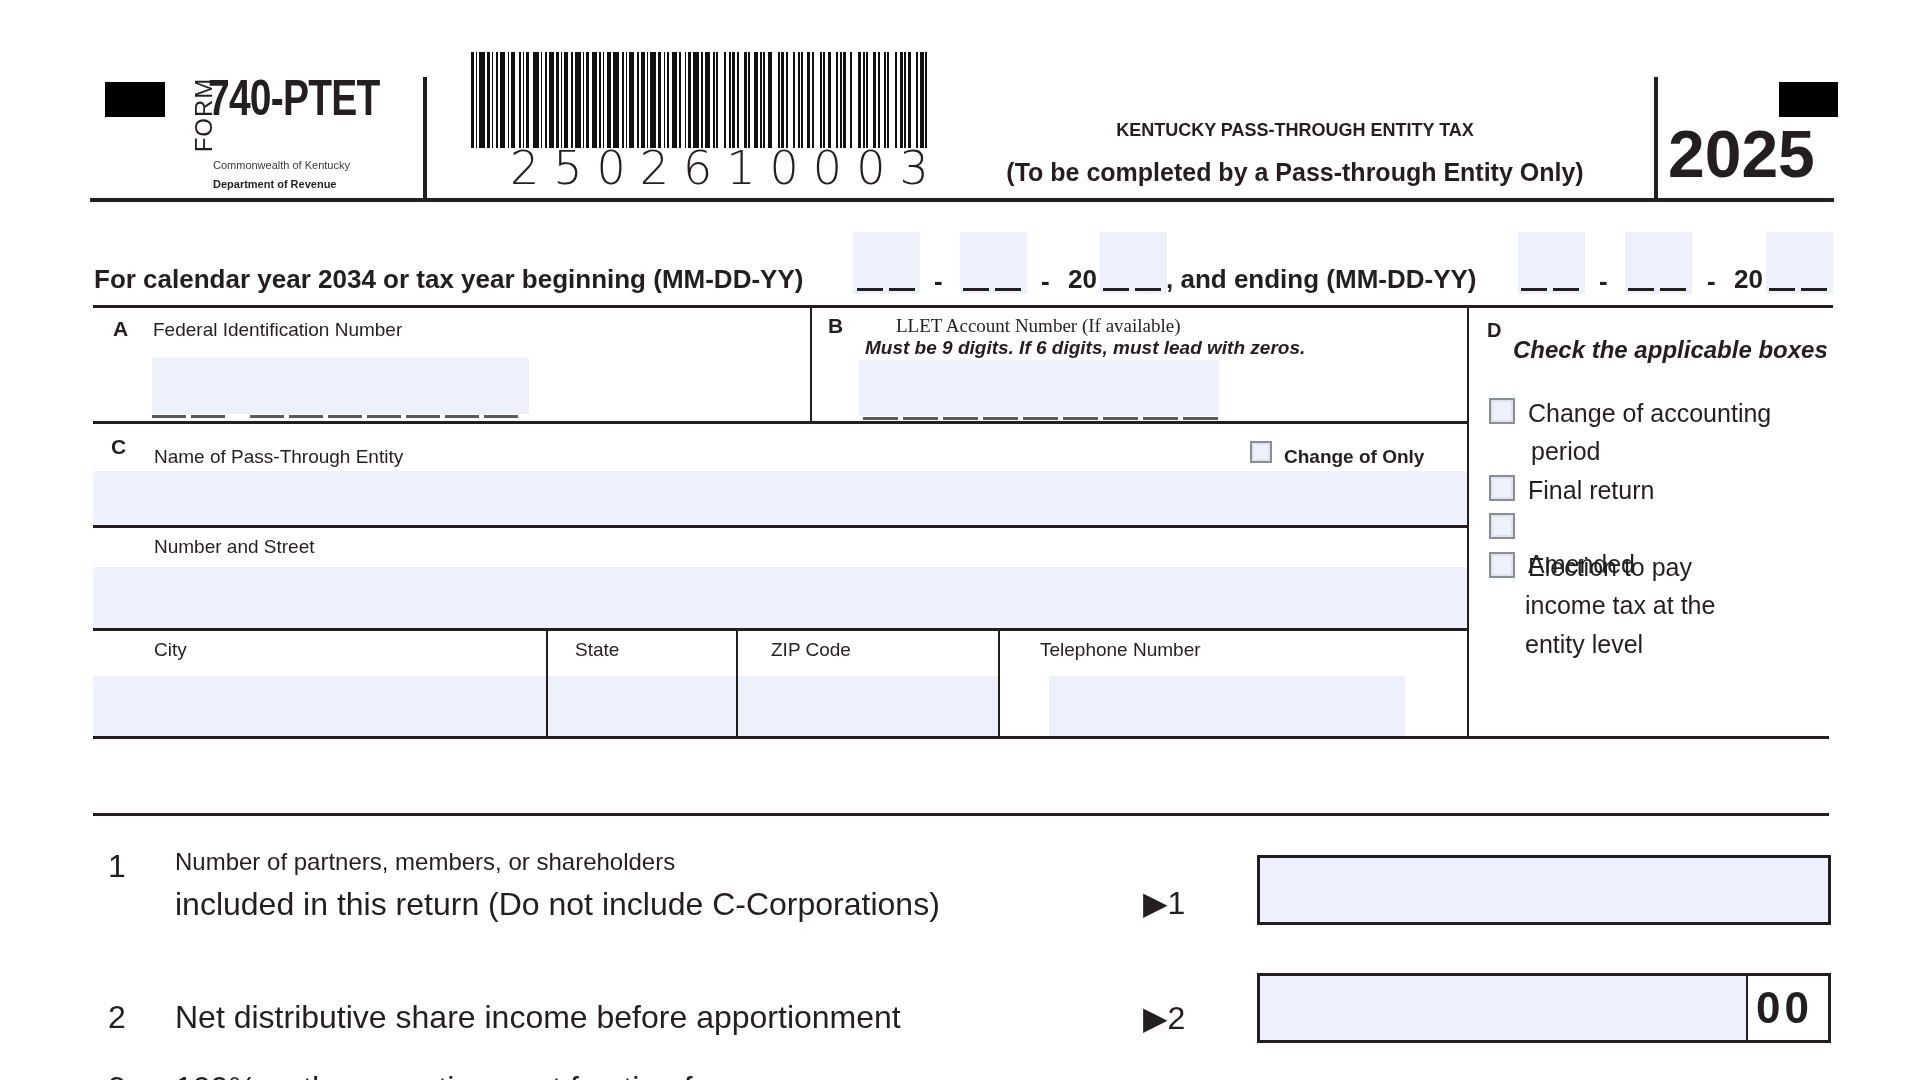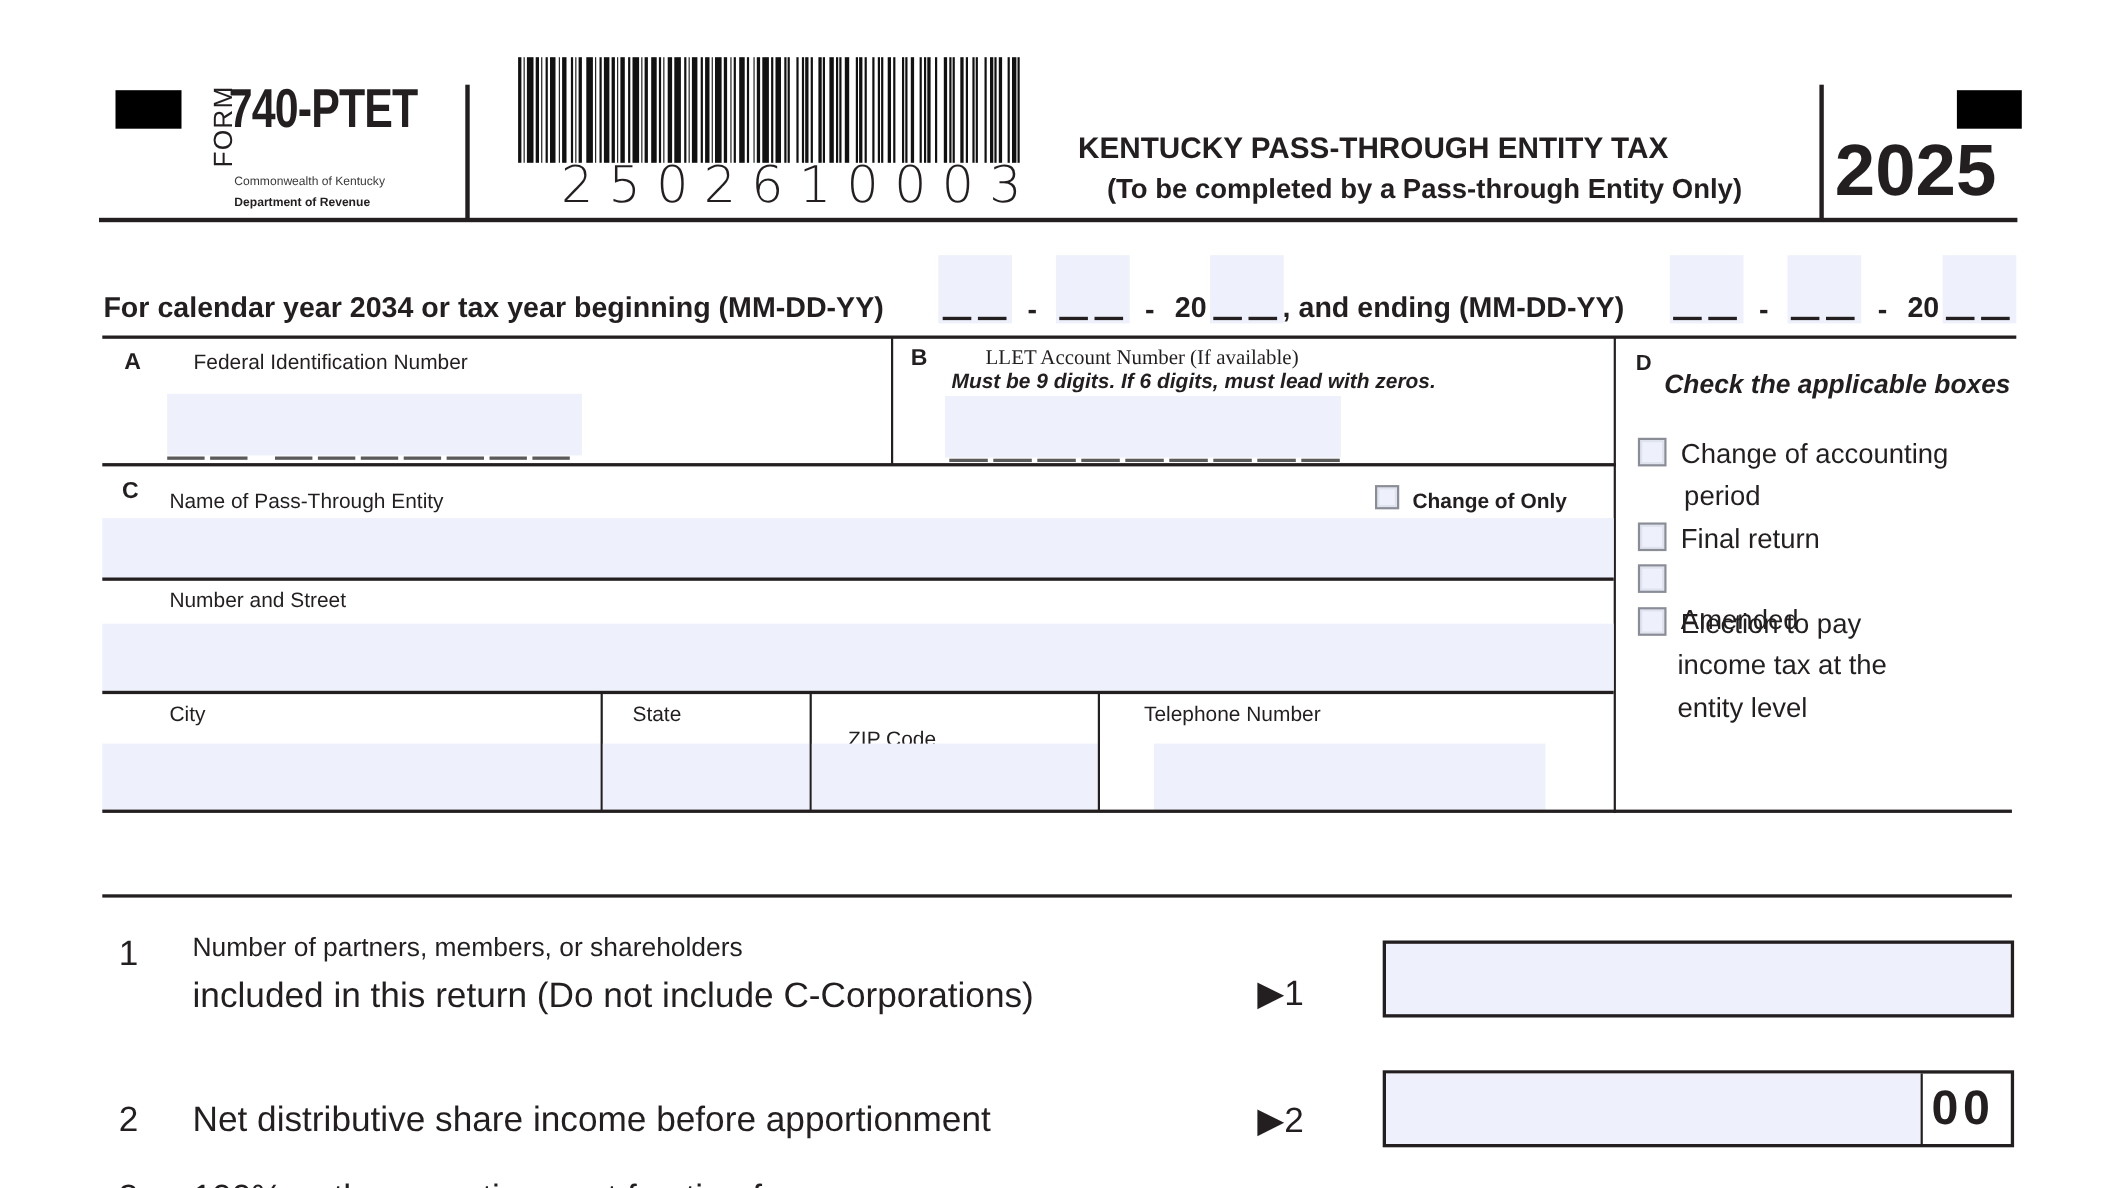--- a/index.html
+++ b/index.html
@@ -197,21 +197,21 @@
     <span style="width: 3px; background: rgb(17, 17, 17);"></span>
     <span style="width: 5px; background: transparent;"></span>
     <span style="width: 2px; background: rgb(17, 17, 17);"></span>
     <span style="width: 2px; background: transparent;"></span>
     <span style="width: 4px; background: rgb(17, 17, 17);"></span>
     <span style="width: 1px; background: transparent;"></span>
     <span style="width: 2px; background: rgb(17, 17, 17);"></span>
   </div>
 <div class="abs" style="left:510px;top:142px;width:380px;font-size:46px;letter-spacing:14px;font-family:'DejaVu Sans', sans-serif;font-weight:300;line-height:52px;">2502610003</div>
 
-<div class="abs" style="left:980px;top:120px;width:630px;font-size:27px;font-weight:bold;">KENTUCKY PASS-THROUGH ENTITY TAX</div>
+<div class="abs" style="left:980px;top:120px;width:630px;text-align:center;font-size:18px;font-weight:bold;">KENTUCKY PASS-THROUGH ENTITY TAX</div>
 <div class="abs" style="left:980px;top:158px;width:630px;text-align:center;font-size:25px;font-weight:bold;">(To be completed by a Pass-through Entity Only)</div>
 
 <div class="rule" style="left:1654px;top:77px;width:4px;height:123px;"></div>
 <div class="blk" style="left:1779px;top:82px;width:59px;height:35px;"></div>
 <div class="abs" style="left:1668px;top:118px;font-size:66px;font-weight:bold;line-height:72px;">2025</div>
 
 <div class="rule" style="left:90px;top:198px;width:1744px;height:4px;"></div>
 
 <div class="lbl" style="left:94px;top:264px;font-size:26px;font-weight:bold;">For calendar year 2034 or tax year beginning (MM-DD-YY)</div>
 
@@ -243,21 +243,21 @@
 <div class="lbl" style="left:1707px;top:266px;font-size:26px;font-weight:bold;">-</div>
 <div class="lbl" style="left:1734px;top:264px;font-size:26px;font-weight:bold;">20</div>
 
 <div class="abs fill" style="left:1766px;top:232px;width:67px;height:62px;"></div>
 <div class="dash" style="left:1769px;top:288px;width:26px;"></div>
 <div class="dash" style="left:1801px;top:288px;width:26px;"></div>
 
 <div class="rule" style="left:93px;top:305px;width:1740px;height:3px;"></div>
 
 <div class="letter" style="left:113px;top:317px;">A</div>
-<div class="lbl" style="left:153px;top:319px;margin-left:23px;">Federal Identification Number</div>
+<div class="lbl" style="left:153px;top:319px;">Federal Identification Number</div>
 <div class="abs fill" style="left:152px;top:358px;width:377px;height:56px;"></div>
 <div id="fein-dashes">
     <div class="abs" style="left: 152px; top: 415px; width: 34px; height: 3px; background: rgb(90, 90, 90);"></div>
     <div class="abs" style="left: 191px; top: 415px; width: 34px; height: 3px; background: rgb(90, 90, 90);"></div>
     <div class="abs" style="left: 250px; top: 415px; width: 34px; height: 3px; background: rgb(90, 90, 90);"></div>
     <div class="abs" style="left: 289px; top: 415px; width: 34px; height: 3px; background: rgb(90, 90, 90);"></div>
     <div class="abs" style="left: 328px; top: 415px; width: 34px; height: 3px; background: rgb(90, 90, 90);"></div>
     <div class="abs" style="left: 367px; top: 415px; width: 34px; height: 3px; background: rgb(90, 90, 90);"></div>
     <div class="abs" style="left: 406px; top: 415px; width: 34px; height: 3px; background: rgb(90, 90, 90);"></div>
     <div class="abs" style="left: 445px; top: 415px; width: 34px; height: 3px; background: rgb(90, 90, 90);"></div>
@@ -298,21 +298,21 @@
 <div class="rule" style="left:93px;top:628px;width:1374px;height:3px;"></div>
 
 <div class="lbl" style="left:154px;top:639px;">City</div>
 <div class="abs fill" style="left:93px;top:676px;width:453px;height:61px;"></div>
 <div class="rule" style="left:546px;top:630px;width:2px;height:108px;"></div>
 
 <div class="lbl" style="left:575px;top:639px;">State</div>
 <div class="abs fill" style="left:548px;top:676px;width:188px;height:61px;"></div>
 <div class="rule" style="left:736px;top:630px;width:2px;height:108px;"></div>
 
-<div class="lbl" style="left:771px;top:662px;">ZIP Code</div>
+<div class="lbl" style="left:771px;top:639px;">ZIP Code</div>
 <div class="abs fill" style="left:738px;top:676px;width:260px;height:61px;"></div>
 <div class="rule" style="left:998px;top:630px;width:2px;height:108px;"></div>
 
 <div class="lbl" style="left:1040px;top:639px;">Telephone Number</div>
 <div class="abs fill" style="left:1049px;top:676px;width:356px;height:61px;"></div>
 
 <div class="rule" style="left:93px;top:736px;width:1736px;height:3px;"></div>
 
 <div class="letter" style="left:1487px;top:319px;font-size:20px;">D</div>
 <div class="lbl" style="left:1513px;top:336px;font-size:24px;font-weight:bold;font-style:italic;">Check the applicable boxes</div>

